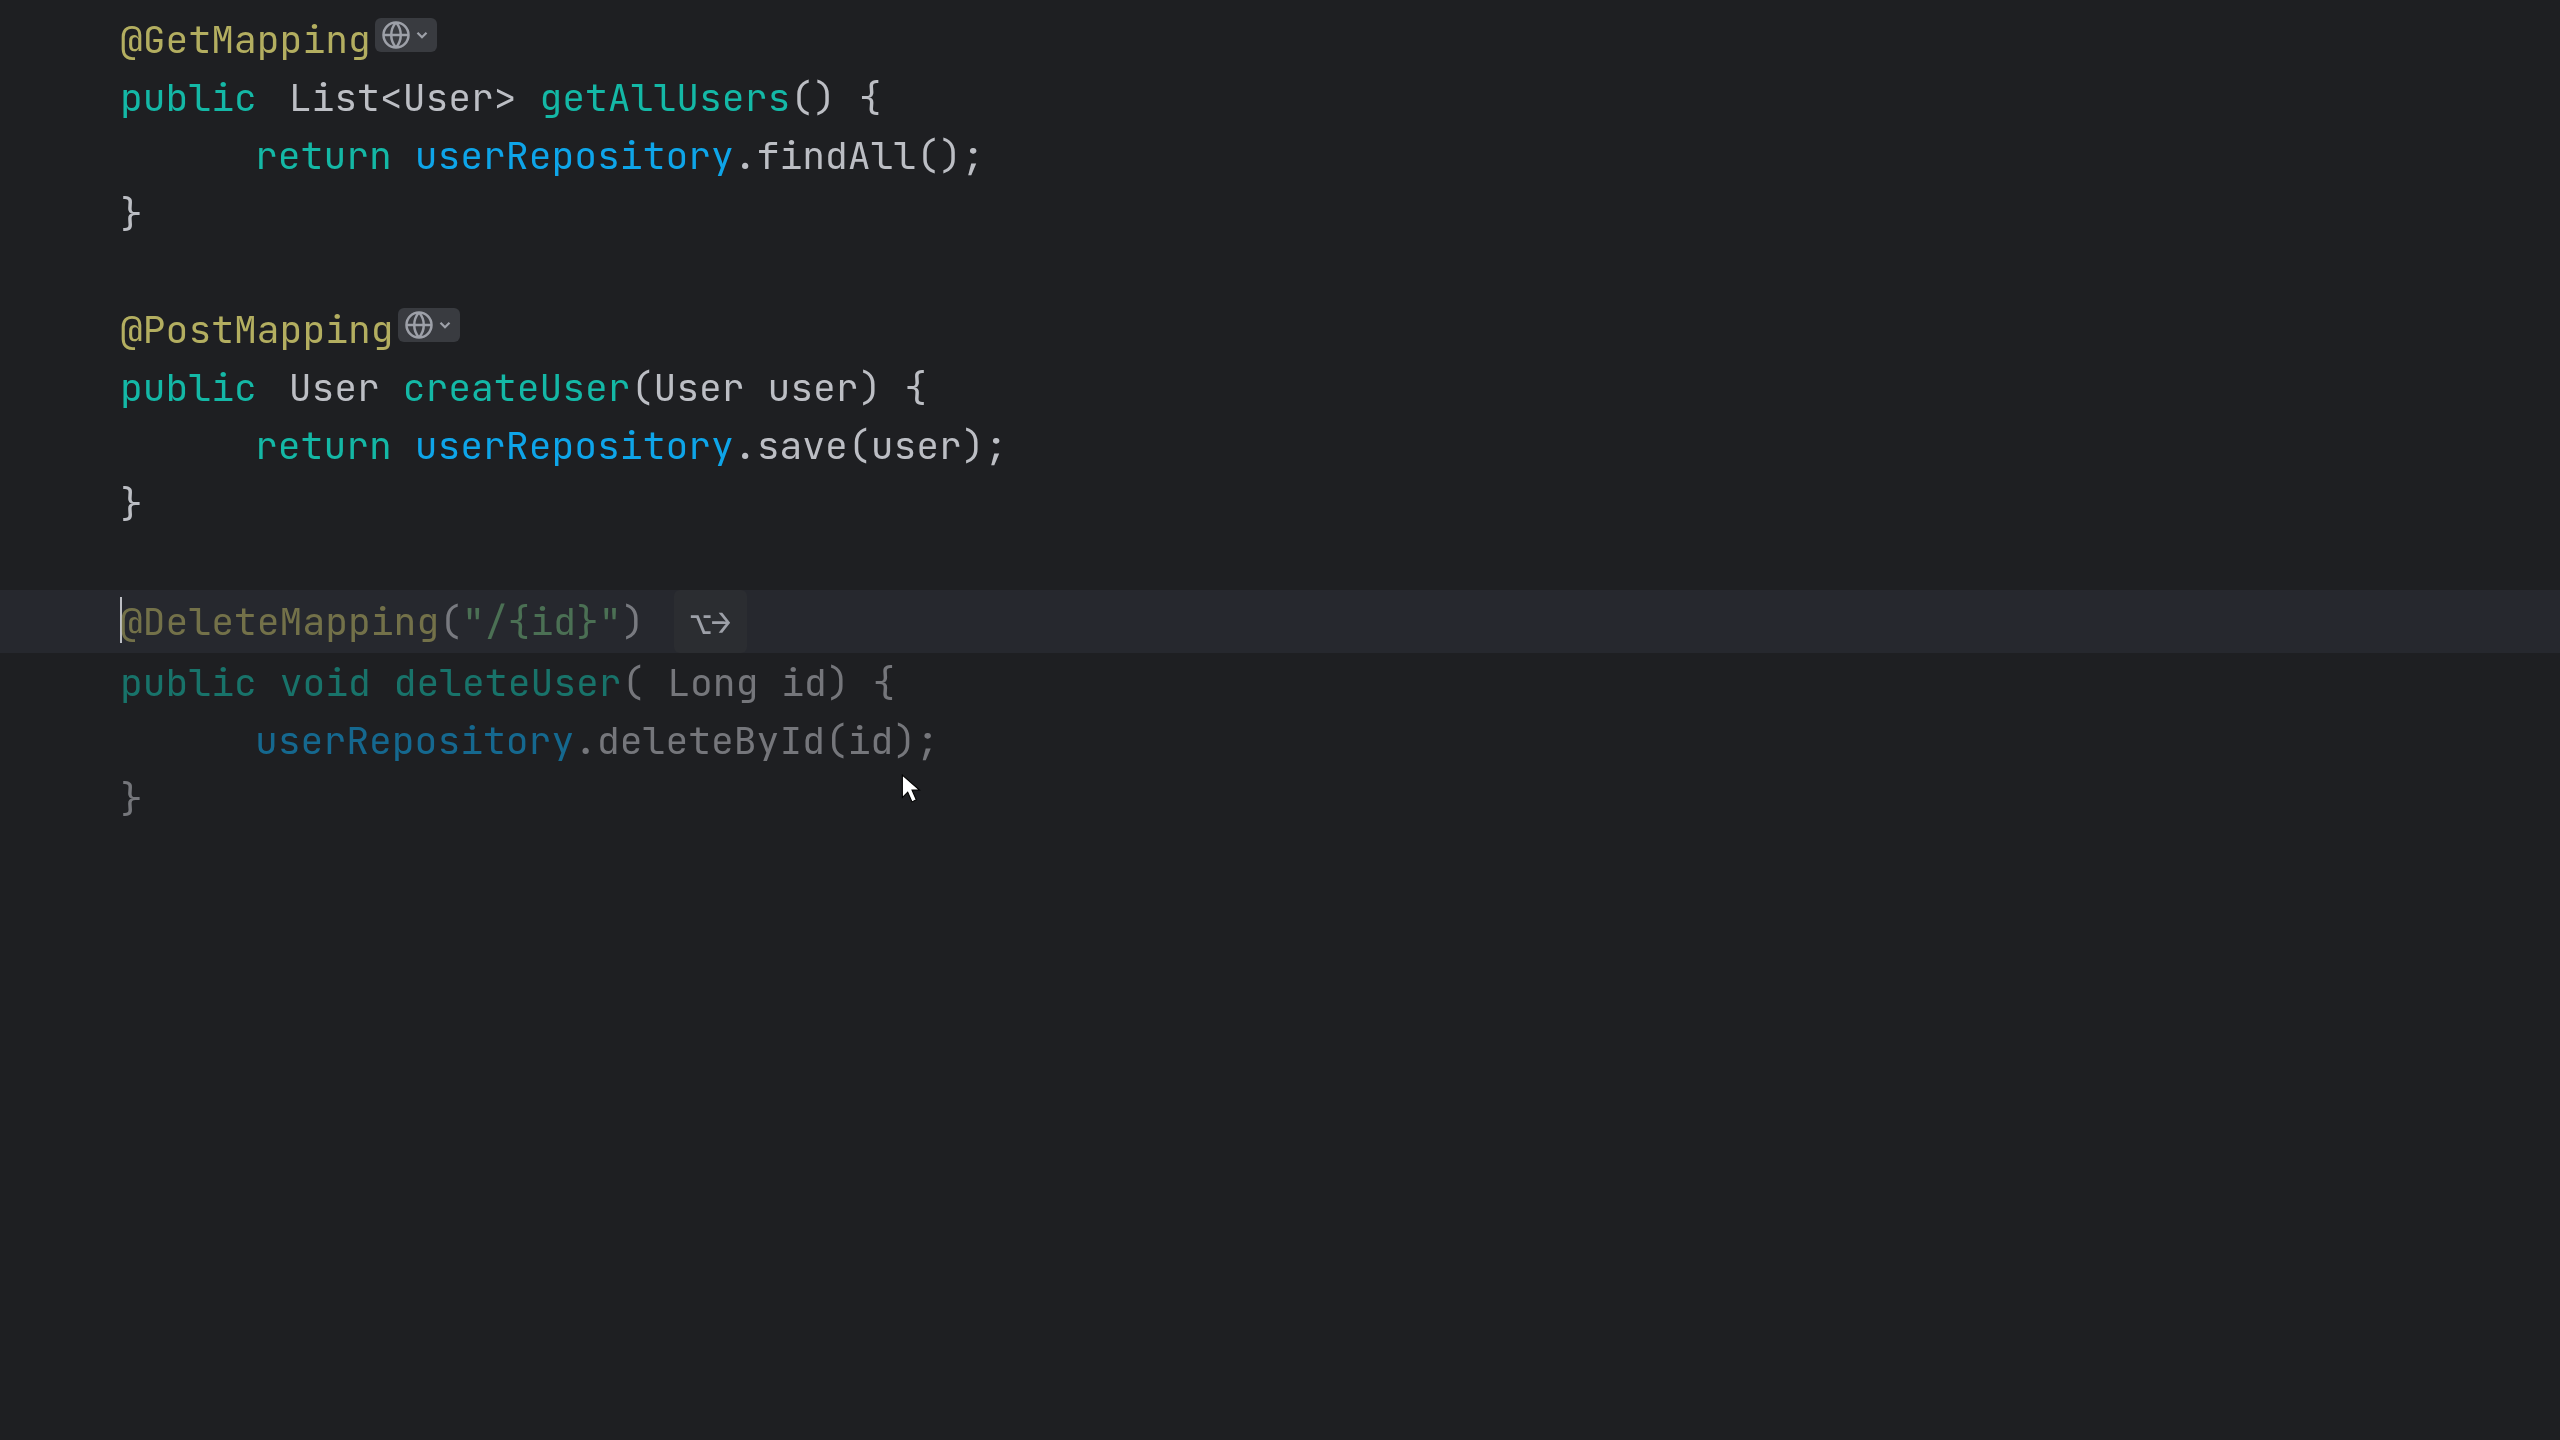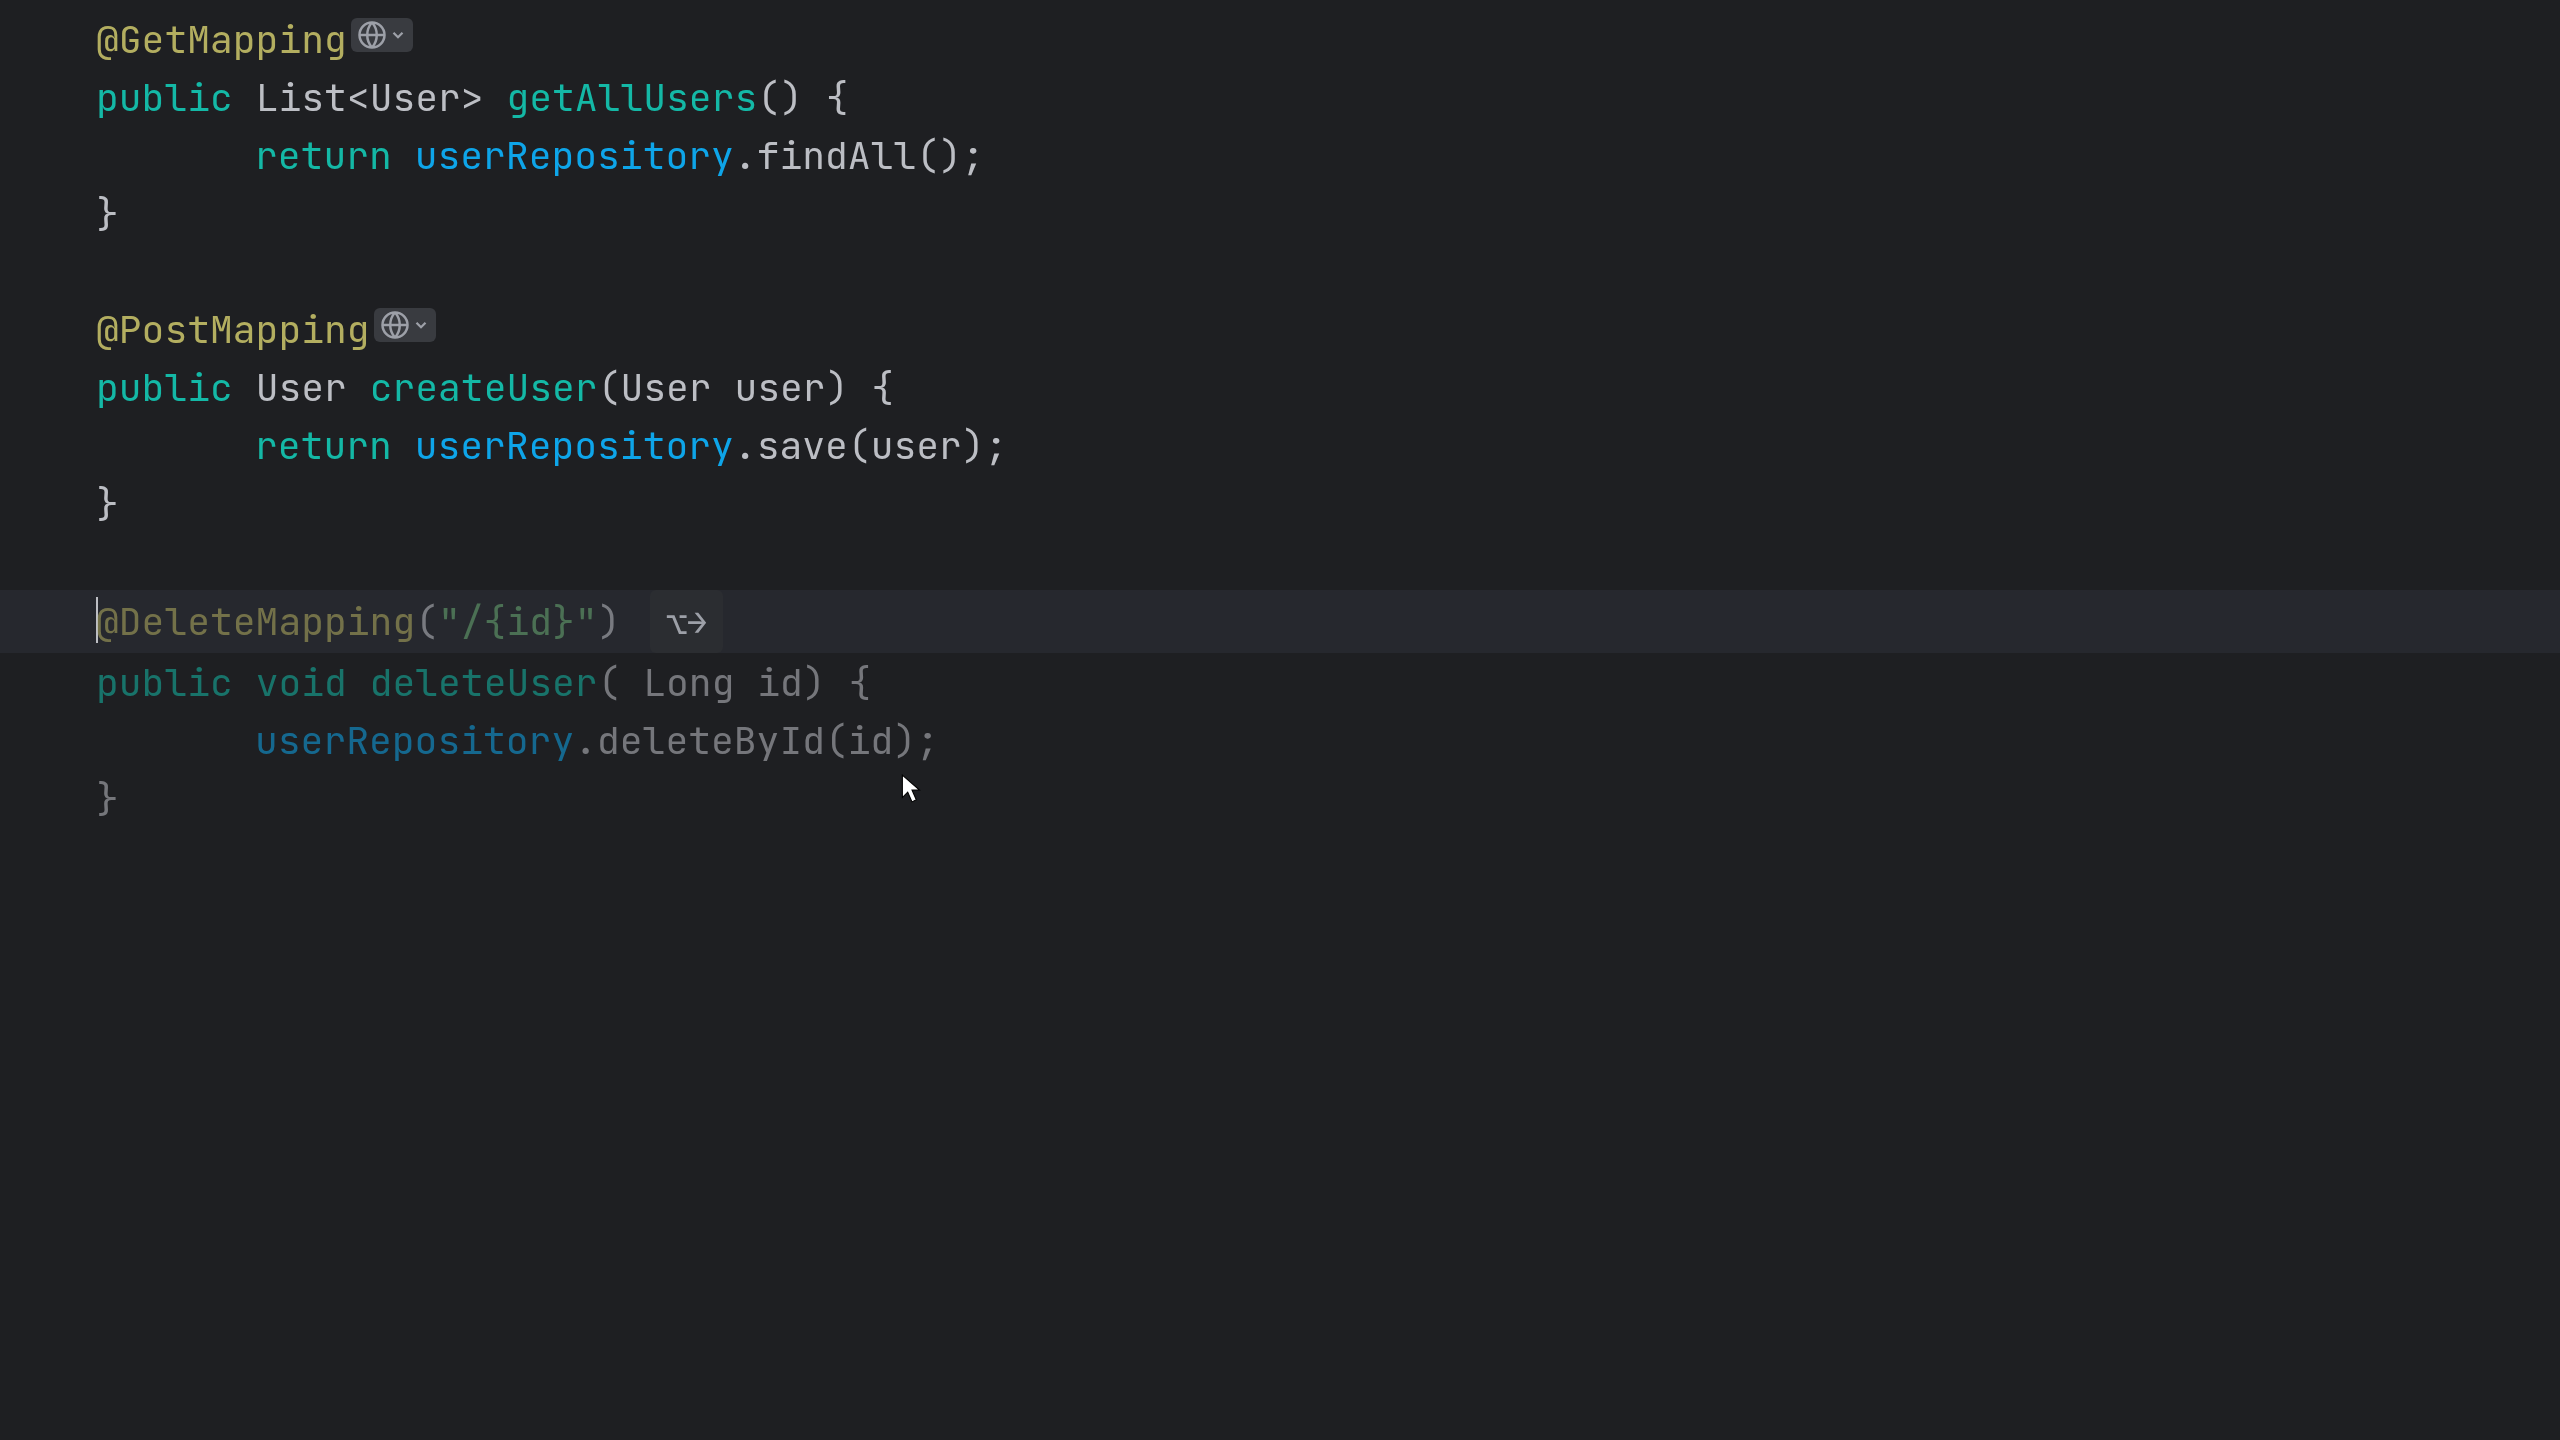--- a/index.html
+++ b/index.html
@@ -16,37 +16,38 @@
       width: 2560px;
       height: 1440px;
       overflow: hidden;
       padding-top: 10px;
     }
     .editor {
       width: 100%;
       height: 100%;
     }
     .code-line {
-      padding-left: 96px;
+      padding-left: 120px;
       min-height: 58px;
       display: flex;
       align-items: center;
       white-space: pre;
     }
     .indent-1 {
       padding-left: 255px;
     }
     .annotation {
       color: #b3ae60;
     }
     .keyword {
       color: #14b8a6;
     }
     .type {
       color: #bcbec4;
+      margin-left: 9px;
     }
     .method-decl {
       color: #14b8a6;
     }
     .field {
       color: #0ea5e9;
     }
     .method-call {
       color: #bcbec4;
     }

